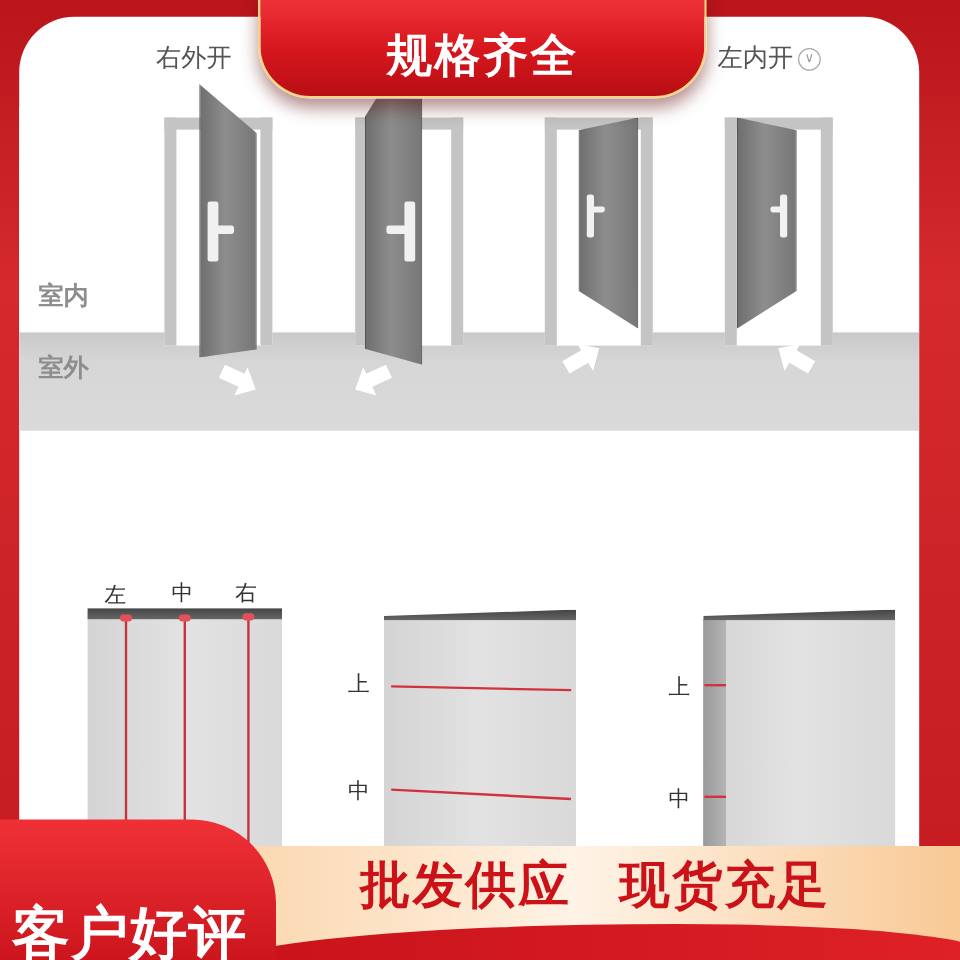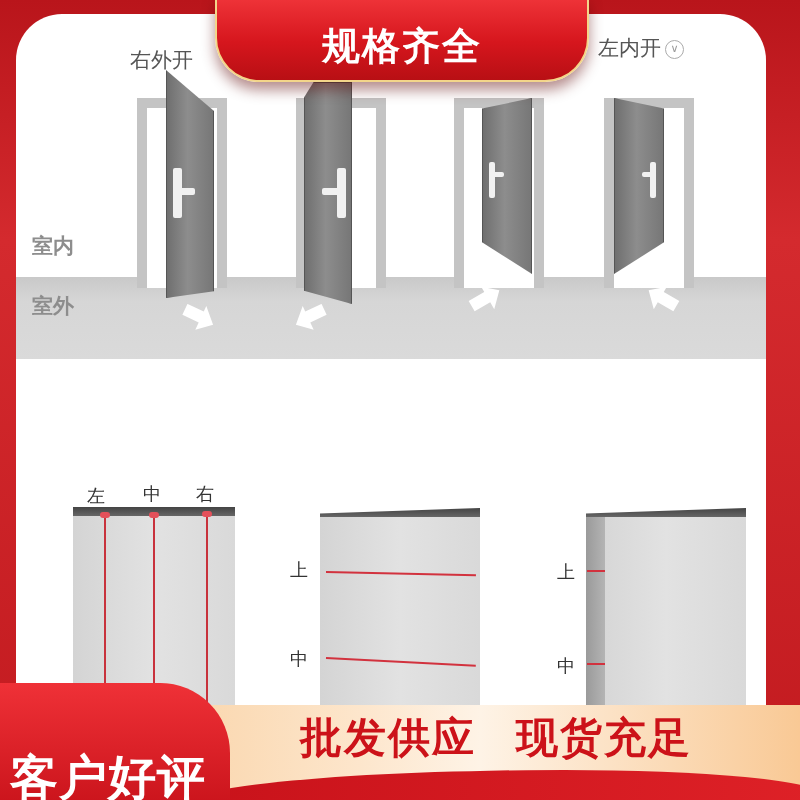--- a/index.html
+++ b/index.html
@@ -65,21 +65,21 @@
 </head>
 <body>
 
 <div class="frame"></div>
 
 <div class="card">
 
   <div class="wall-in"></div>
   <div class="floor"></div>
 
-  <div class="lbl-top" style="left:114px;top:20px;margin-top:12px;">右外开</div>
+  <div class="lbl-top" style="left:114px;top:20px;">右外开</div>
   <div class="lbl-top" style="left:582px;top:20px;">
     <span>左内开</span><span class="chev">∨</span>
   </div>
 
   <div class="room-lbl" style="left:16px;top:218px;">室内</div>
   <div class="room-lbl" style="left:16px;top:278px;">室外</div>
 
   <div class="doorframe" style="left:121px;"></div>
   <div class="door" style="left:150px;top:56px;width:46px;height:226px;clip-path:polygon(0 0,100% 18%,100% 97%,0 100%);"></div>
   <div class="handle" style="left:157px;top:154px;width:9px;height:50px;"></div>

